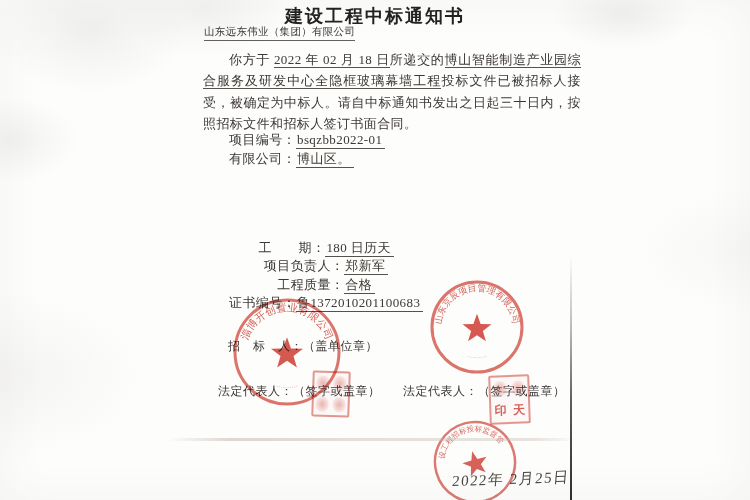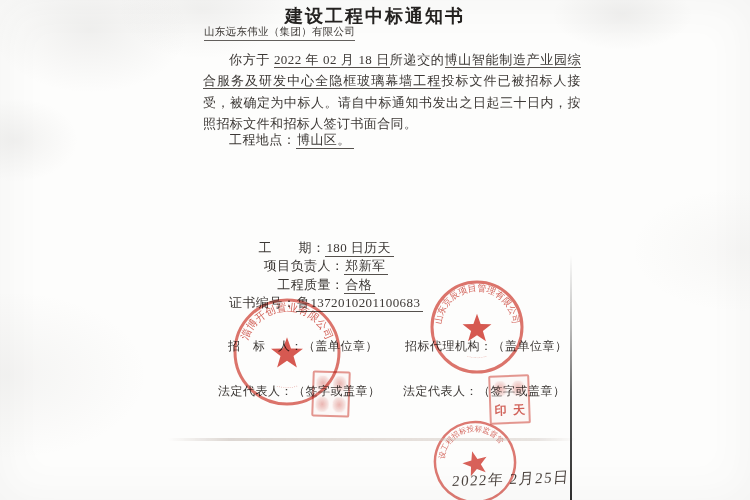--- a/index.html
+++ b/index.html
@@ -95,33 +95,33 @@
 
 <div class="stage">
 
   <div class="abs recipient">山东远东伟业（集团）有限公司</div>
 
   <div class="abs doc-title">建设工程中标通知书</div>
 
   <div class="abs par"><span>你方于 </span><span class="u">2022 年 02 月 18 日</span><span>所递交的</span><span class="u">博山智能制造产业园综合服务及研发中心全隐框玻璃幕墙工程</span><span>投标文件已被招标人接受，被确定为中标人。请自中标通知书发出之日起三十日内，按照招标文件和招标人签订书面合同。</span></div>
 
   <div class="abs fields fields-top">
-      <div class="fline"><span class="flabel">工程地点：</span><span class="fval">博山区。</span></div>
+      <div class="fline"><span class="flabel">项目编号：</span><span class="fval">bsqzbb2022-01</span></div>
+      <div class="fline"><span class="flabel">有限公司：</span><span class="fval">博山区。</span></div>
     </div>
 
 
   <div class="abs fields fields-bottom">
       <div class="fline"><span class="flabel">工　　期：</span><span class="fval">180 日历天</span></div>
       <div class="fline"><span class="flabel">项目负责人：</span><span class="fval">郑新军</span></div>
       <div class="fline"><span class="flabel">工程质量：</span><span class="fval">合格</span></div>
       <div class="fline"><span class="flabel">证书编号：</span><span class="fval">鲁1372010201100683</span></div>
     </div>
 
   <div class="abs sig sig-bidder">招　标　人：（盖单位章）</div>
-  <div class="abs sig sig-agency">招标代理机构：（盖单位章）</div>
   <div class="abs sig sig-legal-left">法定代表人：（签字或盖章）</div>
   <div class="abs sig sig-legal-right">法定代表人：（签字或盖章）</div>
 
 
   <div class="abs date">2022年 2月25日</div>
 
   <svg class="abs stamp stamp-bidder" width="120" height="120" viewBox="0 0 120 120">
     <defs>
       <path id="arcA" d="M21.5,46 A41,41 0 0 1 98.5,46"></path>
       <path id="arcAb" d="M24.3,73 A38,38 0 0 0 95.7,73"></path>

